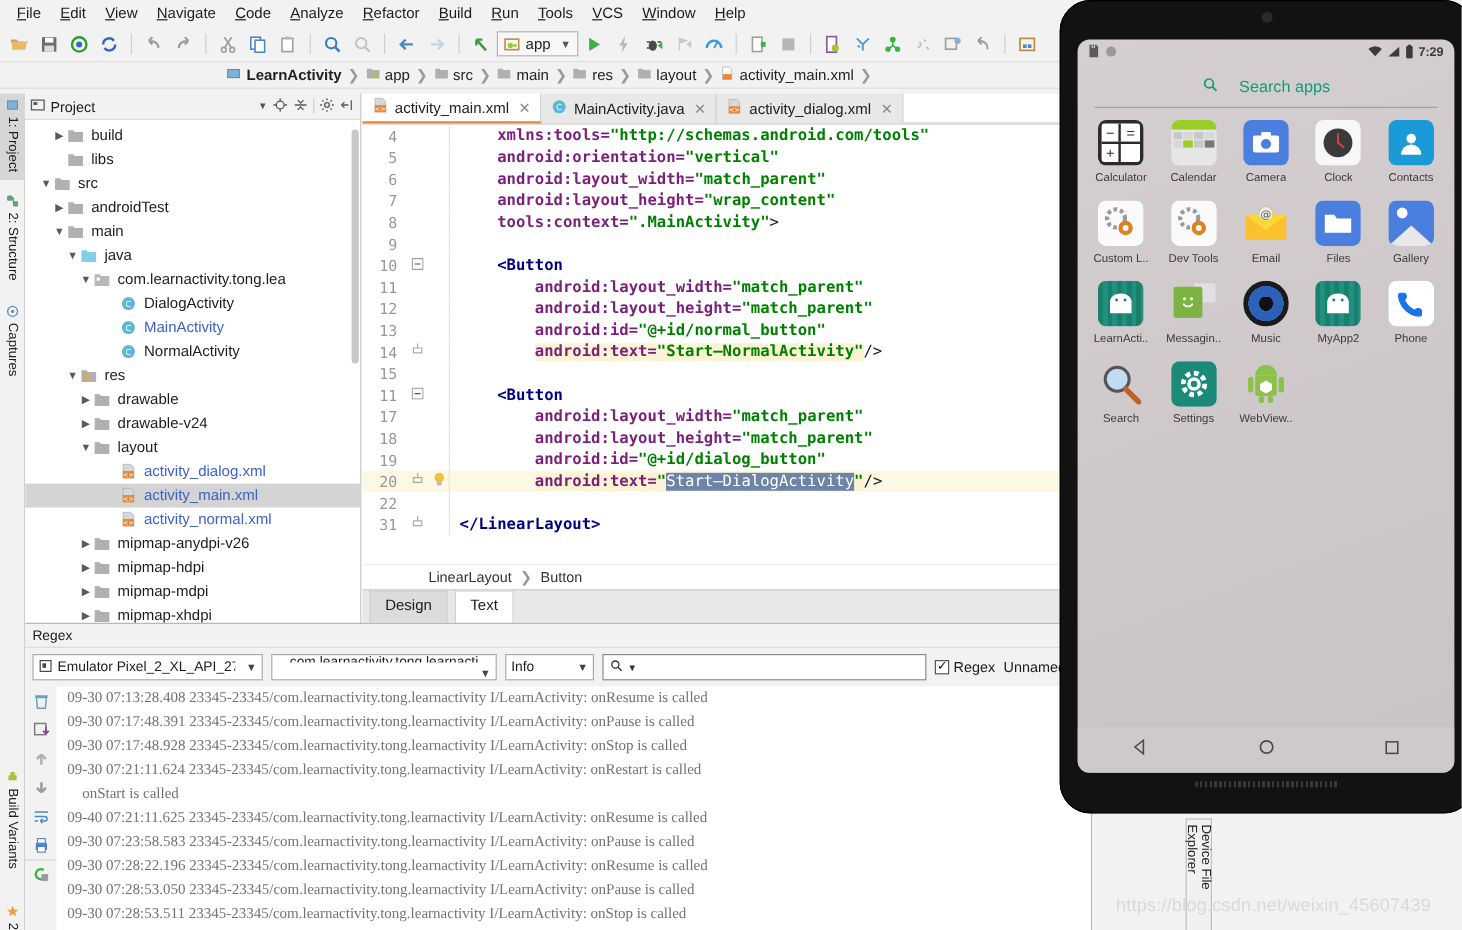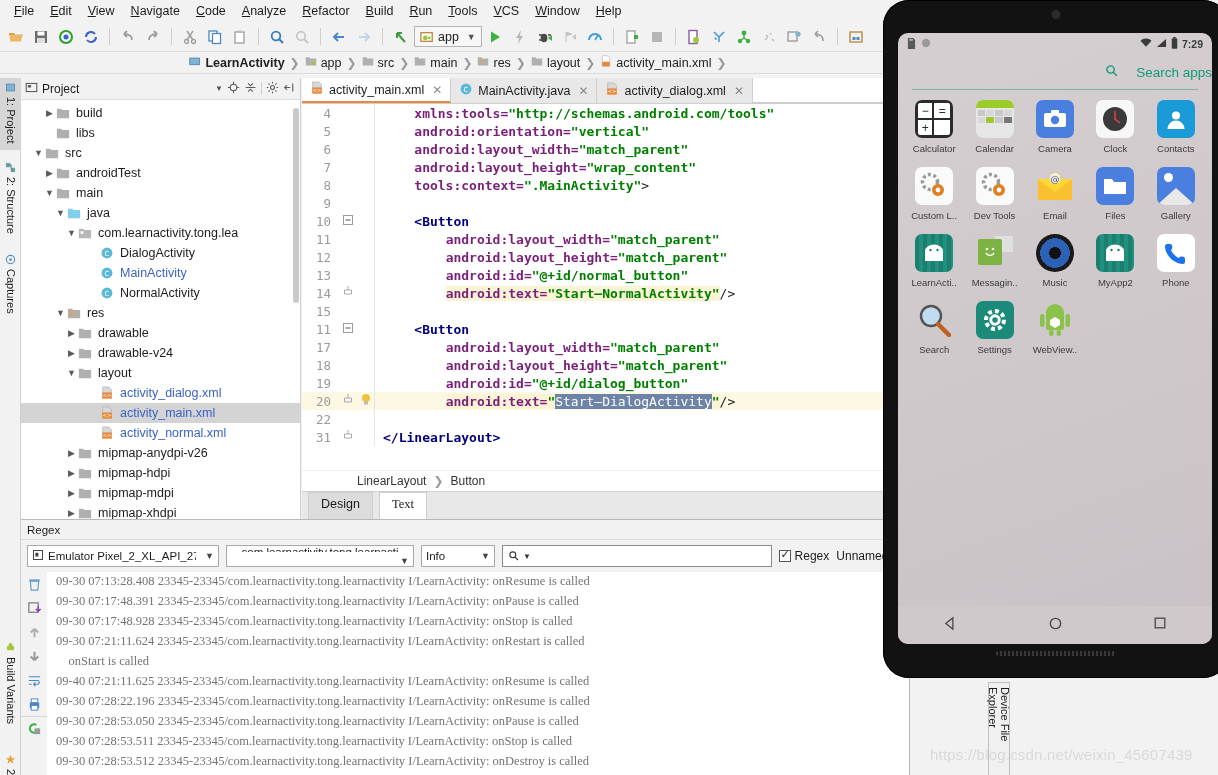--- a/index.html
+++ b/index.html
@@ -84,21 +84,21 @@
   .k-pl  { color:#222; }
   .hl { background:#faf3d4; }
   .selhl { background:#6d83a8; color:#fff; }
   .crumbs2 { position:absolute; bottom:29px; left:0; right:0; height:20px;
              display:flex; align-items:center; font-size:12px; color:#333;
              background:#fff; padding-left:55px; gap:5px; border-top:1px solid #f0f0f0;}
   .dtabs { position:absolute; bottom:0; left:0; right:0; height:28px; background:#e8e8e8;
            display:flex; border-top:1px solid #cfcfcf; }
   .dtab { padding:4px 12px 5px; font-size:12.5px; color:#1c1c1c; border:1px solid #cfcfcf;
           border-bottom:none; background:#dcdcdc; margin-left:6px; }
-  .dtab.active { background:#fff;font-family:Liberation Serif, serif; }
+  .dtab.active { background:#fff; }
 
   
   .logcat { position:absolute; left:21px; top:519px; right:0; bottom:0; background:#f2f2f2;
             border-top:1px solid #b8b8b8; }
   .lchdr { height:20px; display:flex; align-items:center; padding-left:6px;
            font-size:11.5px; color:#1c1c1c; border-bottom:1px solid #dcdcdc; }
   .lcbar { height:32px; display:flex; align-items:center; gap:7px; padding:0 6px;
            background:#f2f2f2; }
   .combo { display:flex; align-items:center; height:22px; border:1px solid #aaa;
            background:#fff; padding:0 4px; font-size:11.5px; color:#1c1c1c; gap:4px; }
@@ -124,21 +124,21 @@
   .speaker { position:absolute; left:50%; bottom:22px; transform:translateX(-50%);
              width:120px; height:5px; border-radius:3px;
              background:repeating-linear-gradient(90deg,#3a3a3a 0 2px,#141414 2px 4px); }
   .screen { position:absolute; left:15px; top:33px; width:314px; height:611px;
             border-radius:10px; overflow:hidden;
             background:linear-gradient(160deg,#d6cfd2 0%, #cfc9cc 45%, #c9c3c7 100%); }
   .statusbar { height:22px; display:flex; align-items:center; padding:0 9px; font-size:10.5px;
                color:#3b3b3b; }
   .sb-left { display:flex; align-items:center; gap:5px; }
   .sb-right { margin-left:auto; display:flex; align-items:center; gap:4px; }
-  .searchrow { height:34px; display:flex; align-items:center; justify-content:flex-end; gap:18px;
+  .searchrow { height:34px; display:flex; align-items:center; justify-content:center; gap:18px;
                color:#0f9d77; font-size:13.5px; }
   .searchline { height:1px; background:#79b5a4; margin:0 14px; }
   .grid { padding:10px 6px 0; display:grid; grid-template-columns:repeat(5,1fr);
           row-gap:13px; }
   .app { display:flex; flex-direction:column; align-items:center; gap:5px; }
   .appicon { width:38px; height:38px; border-radius:7px; position:relative; overflow:hidden;
              display:flex; align-items:center; justify-content:center; }
   .applabel { font-size:9.5px; color:#3a3a3a; max-width:58px; text-align:center;
               white-space:nowrap; overflow:hidden; }
   .navbar { position:absolute; bottom:0; left:0; right:0; height:38px;
@@ -807,20 +807,21 @@
             </svg>
           </div>
       </div>
       <div class="loglines" id="loglines">
           <div class="logline">09-30 07:13:28.408 23345-23345/com.learnactivity.tong.learnactivity I/LearnActivity: onResume is called</div>
           <div class="logline">09-30 07:17:48.391 23345-23345/com.learnactivity.tong.learnactivity I/LearnActivity: onPause is called</div>
           <div class="logline">09-30 07:17:48.928 23345-23345/com.learnactivity.tong.learnactivity I/LearnActivity: onStop is called</div>
           <div class="logline">09-30 07:21:11.624 23345-23345/com.learnactivity.tong.learnactivity I/LearnActivity: onRestart is called</div>
           <div class="logline">    onStart is called</div>
           <div class="logline">09-40 07:21:11.625 23345-23345/com.learnactivity.tong.learnactivity I/LearnActivity: onResume is called</div>
+          <div class="logline">09-30 07:23:58.583 23345-23345/com.learnactivity.tong.learnactivity I/LearnActivity: onPause is called</div>
           <div class="logline">09-30 07:28:22.196 23345-23345/com.learnactivity.tong.learnactivity I/LearnActivity: onResume is called</div>
           <div class="logline">09-30 07:28:53.050 23345-23345/com.learnactivity.tong.learnactivity I/LearnActivity: onPause is called</div>
           <div class="logline">09-30 07:28:53.511 23345-23345/com.learnactivity.tong.learnactivity I/LearnActivity: onStop is called</div>
           <div class="logline">09-30 07:28:53.512 23345-23345/com.learnactivity.tong.learnactivity I/LearnActivity: onDestroy is called</div>
         </div>
     </div>
   </div>
 
   <div class="phone">
     <div class="bezel">

